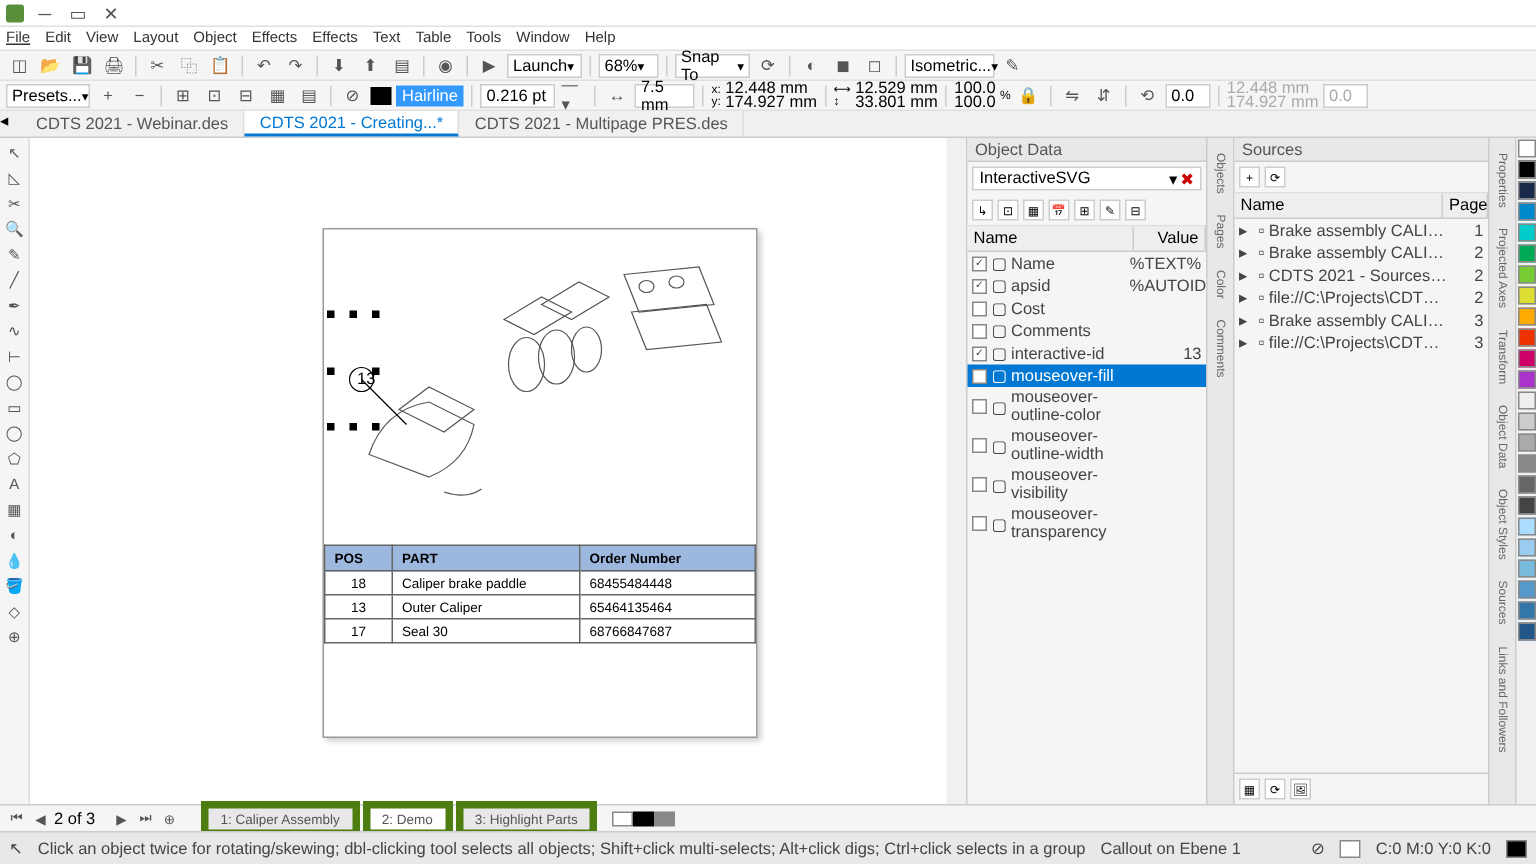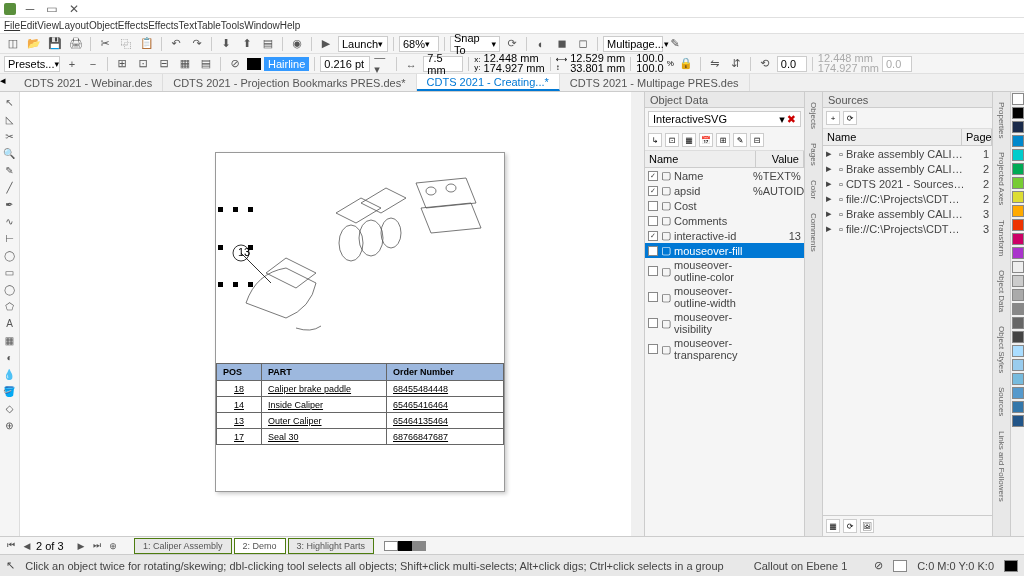--- a/index.html
+++ b/index.html
@@ -6,21 +6,21 @@
 body { background: #fff; width: 1024px; height: 576px; overflow: hidden; position: relative; }
 
 
 .titlebar { height: 18px; background: #fff; display: flex; align-items: center; padding: 0 4px; border-bottom: 1px solid #e0e0e0; }
 .titlebar .logo { width: 12px; height: 12px; background: #5a8f3c; border-radius: 2px; margin-right: 4px; }
 .titlebar .title { flex: 1; color: #555; font-size: 10px; }
 .titlebar .winbtns { display: flex; gap: 2px; }
 .titlebar .winbtn { width: 20px; height: 14px; display: flex; align-items: center; justify-content: center; color: #555; font-size: 12px; cursor: pointer; }
 
 
-.menubar { height: 16px; background: #fff; display: flex; padding: 0 4px; align-items: center; border-bottom: 1px solid #e0e0e0; text-align: right; }
+.menubar { height: 16px; background: #fff; display: flex; padding: 0 4px; align-items: center; gap: 10px; border-bottom: 1px solid #e0e0e0; text-align: right; }
 .menubar span { color: #333; font-size: 10px; cursor: pointer; }
 .menubar span:first-child { text-decoration: underline; }
 
 
 .toolbar { height: 20px; background: #f5f5f5; display: flex; align-items: center; padding: 0 4px; gap: 3px; border-bottom: 1px solid #e0e0e0; }
 .toolbar .btn { width: 18px; height: 16px; display: flex; align-items: center; justify-content: center; color: #555; font-size: 11px; cursor: pointer; border: 1px solid transparent; }
 .toolbar .sep { width: 1px; height: 14px; background: #ccc; margin: 0 2px; }
 .toolbar .fld { height: 16px; border: 1px solid #ccc; background: #fff; padding: 0 3px; font-size: 9px; display: flex; align-items: center; }
 .toolbar .combo { height: 16px; border: 1px solid #ccc; background: #fff; padding: 0 3px; font-size: 9px; display: flex; align-items: center; }
 .hairline-box { background: #3399ff; color: #fff; padding: 1px 4px; font-size: 9px; }
@@ -34,21 +34,21 @@
 .main { position: absolute; top: 92px; left: 0; right: 0; bottom: 40px; display: flex; }
 .left-tools { width: 20px; background: #f5f5f5; display: flex; flex-direction: column; gap: 3px; padding: 3px 0; align-items: center; border-right: 1px solid #ddd; }
 .left-tools .tool { width: 14px; height: 14px; font-size: 10px; color: #555; display: flex; align-items: center; justify-content: center; cursor: pointer; }
 
 .canvas-area { flex: 1; background: #fff; position: relative; overflow: hidden; }
 .page { position: absolute; left: 195px; top: 60px; width: 290px; height: 340px; border: 1px solid #999; box-shadow: 2px 2px 4px rgba(0,0,0,0.2); background: #fff; }
 .drawing { position: absolute; left: 10px; top: 10px; width: 270px; height: 195px; }
 .parts-table { position: absolute; left: 0; top: 210px; width: 100%; border-collapse: collapse; }
 .parts-table th { background: #9db8de; border: 1px solid #666; padding: 3px 6px; font-size: 9px; text-align: left; font-weight: bold; }
 .parts-table td { border: 1px solid #666; padding: 2px 6px; font-size: 9px; }
-.parts-table tbody tr { height: 16px; text-decoration: underline; }
+.parts-table tbody tr { height: 16px; }
 .sel-handles { position: absolute; left: 198px; top: 115px; width: 35px; height: 80px; }
 .handle { position: absolute; width: 5px; height: 5px; background: #000; }
 
 
 .vscroll { position: absolute; right: 0; top: 0; bottom: 0; width: 13px; background: #f0f0f0; }
 
 
 .right-panel { width: 160px; background: #f5f5f5; border-left: 1px solid #ccc; display: flex; flex-direction: column; }
 .right-panel2 { width: 170px; background: #f5f5f5; border-left: 1px solid #ccc; display: flex; flex-direction: column; }
 .docker-tabs { width: 18px; background: #e8e8e8; border-left: 1px solid #ccc; display: flex; flex-direction: column; align-items: center; gap: 2px; padding-top: 4px; }
@@ -63,21 +63,21 @@
 .panel-toolbar .pbtn { width: 14px; height: 14px; border: 1px solid #ccc; background: #fff; font-size: 8px; display: flex; align-items: center; justify-content: center; cursor: pointer; }
 .col-headers { display: flex; background: #eee; border-bottom: 1px solid #ccc; font-size: 9px; }
 .col-headers > div { padding: 2px 4px; border-right: 1px solid #ccc; }
 
 .color-strip { width: 14px; background: #f0f0f0; display: flex; flex-direction: column; border-left: 1px solid #ccc; }
 .color-swatch { width: 12px; height: 12px; margin: 1px; border: 1px solid #888; }
 
 
 .page-tabs { position: absolute; bottom: 22px; left: 0; right: 0; height: 18px; background: #f5f5f5; display: flex; align-items: center; border-top: 1px solid #ccc; padding: 0 4px; gap: 2px; }
 .page-tabs .nav { width: 14px; height: 14px; font-size: 9px; display: flex; align-items: center; justify-content: center; color: #555; cursor: pointer; }
-.page-tab { padding: 2px 8px; font-size: 9px; color: #555; background: #e8e8e8; border: 1px solid #4d7c0f; cursor: pointer; }
+.page-tab { padding: 2px 8px; font-size: 9px; color: #555; background: #e8e8e8; border: 5px solid #4d7c0f; cursor: pointer; }
 .page-tab.active { background: #fff; }
 .color-bar { display: flex; margin-left: 8px; }
 .color-bar div { width: 14px; height: 10px; }
 
 
 .statusbar { position: absolute; bottom: 0; left: 0; right: 0; height: 22px; background: #e8e8e8; display: flex; align-items: center; padding: 0 6px; font-size: 9px; color: #444; border-top: 1px solid #ccc; gap: 10px; }
 .statusbar .spacer { flex: 1; }
 .statusbar .sw { width: 14px; height: 12px; border: 1px solid #888; }
 </style>
 </head>
@@ -131,21 +131,21 @@
   <div class="sep"></div>
   <div class="combo" style="width:40px"><span>68%</span> ▾</div>
   <div class="sep"></div>
   <div class="combo" style="width:50px"><span>Snap To</span> ▾</div>
   <div class="btn">⟳</div>
   <div class="sep"></div>
   <div class="btn">◐</div>
   <div class="btn">◼</div>
   <div class="btn">◻</div>
   <div class="sep"></div>
-  <div class="combo" style="width:60px"><span>Multipage...</span> ▾</div>
+  <div class="combo" style="width:60px"><span>Isometric...</span> ▾</div>
   <div class="btn">✎</div>
 </div>
 
 <div class="toolbar">
   <div class="combo" style="width:56px"><span>Presets...</span> ▾</div>
   <div class="btn">+</div>
   <div class="btn">−</div>
   <div class="sep"></div>
   <div class="btn">⊞</div>
   <div class="btn">⊡</div>
@@ -188,23 +188,20 @@
   <div style="font-size:8px;line-height:8px;color:#aaa"><span>12.448 mm</span><br><span>174.927 mm</span></div>
   <div class="fld" style="width:30px;color:#aaa">
       <span>0.0</span>
     </div>
 </div>
 
 <div class="doctabs">
   <div class="btn" style="width:14px">◂</div>
   <div class="doctab">
       <span>CDTS 2021 - Webinar.des</span>
-    </div>
-  <div class="doctab">
-      <span>CDTS 2021 - Projection Bookmarks PRES.des*</span>
     </div>
   <div class="doctab active">
       <span>CDTS 2021 - Creating...*</span>
     </div>
   <div class="doctab">
       <span>CDTS 2021 - Multipage PRES.des</span>
     </div>
 </div>
 
 <div class="main">
@@ -263,25 +260,20 @@
           <th>Order Number</th>
         </tr>
           </thead>
         <tbody id="parts-body">
             <tr>
               <td style="text-align: center;">18</td>
               <td>Caliper brake paddle</td>
               <td>68455484448</td>
             </tr>
             <tr>
-              <td style="text-align: center;">14</td>
-              <td>Inside Caliper</td>
-              <td>65465416464</td>
-            </tr>
-            <tr>
               <td style="text-align: center;">13</td>
               <td>Outer Caliper</td>
               <td>65464135464</td>
             </tr>
             <tr>
               <td style="text-align: center;">17</td>
               <td>Seal 30</td>
               <td>68766847687</td>
             </tr>
           </tbody>
@@ -323,21 +315,21 @@
     </div>
     <div class="col-headers">
       <div style="flex:1">Name</div>
       <div style="width:48px;text-align:right">Value</div>
     </div>
     <div id="od-rows">
         <div class="panel-row">
           <span class="chk">✓</span>
           <span style="width:10px">▢</span>
           <span style="flex:1">Name</span>
-          <span style="width:48px;text-align:left">%TEXT%</span>
+          <span style="width:48px;text-align:center">%TEXT%</span>
         </div>
         <div class="panel-row">
           <span class="chk">✓</span>
           <span style="width:10px">▢</span>
           <span style="flex:1">apsid</span>
           <span style="width:48px;text-align:right">%AUTOID%</span>
         </div>
         <div class="panel-row">
           <span class="chk"></span>
           <span style="width:10px">▢</span>
@@ -504,19 +496,19 @@
   <div class="color-bar">
     <div style="background:#fff;border:1px solid #888"></div>
     <div style="background:#000"></div>
     <div style="background:#888"></div>
   </div>
 </div>
 
 <div class="statusbar">
   <span>↖</span>
   <span>Click an object twice for rotating/skewing; dbl-clicking tool selects all objects; Shift+click multi-selects; Alt+click digs; Ctrl+click selects in a group</span>
-  <span style="margin-left:20px">Callout on Ebene 1</span>
+  <span style="">Callout on Ebene 1</span>
   <div class="spacer"></div>
   <span>⊘</span>
   <div class="sw" style="background:#fff"></div>
   <span>C:0 M:0 Y:0 K:0</span>
   <div class="sw" style="background:#000"></div>
 </div>
 
 </body></html>

